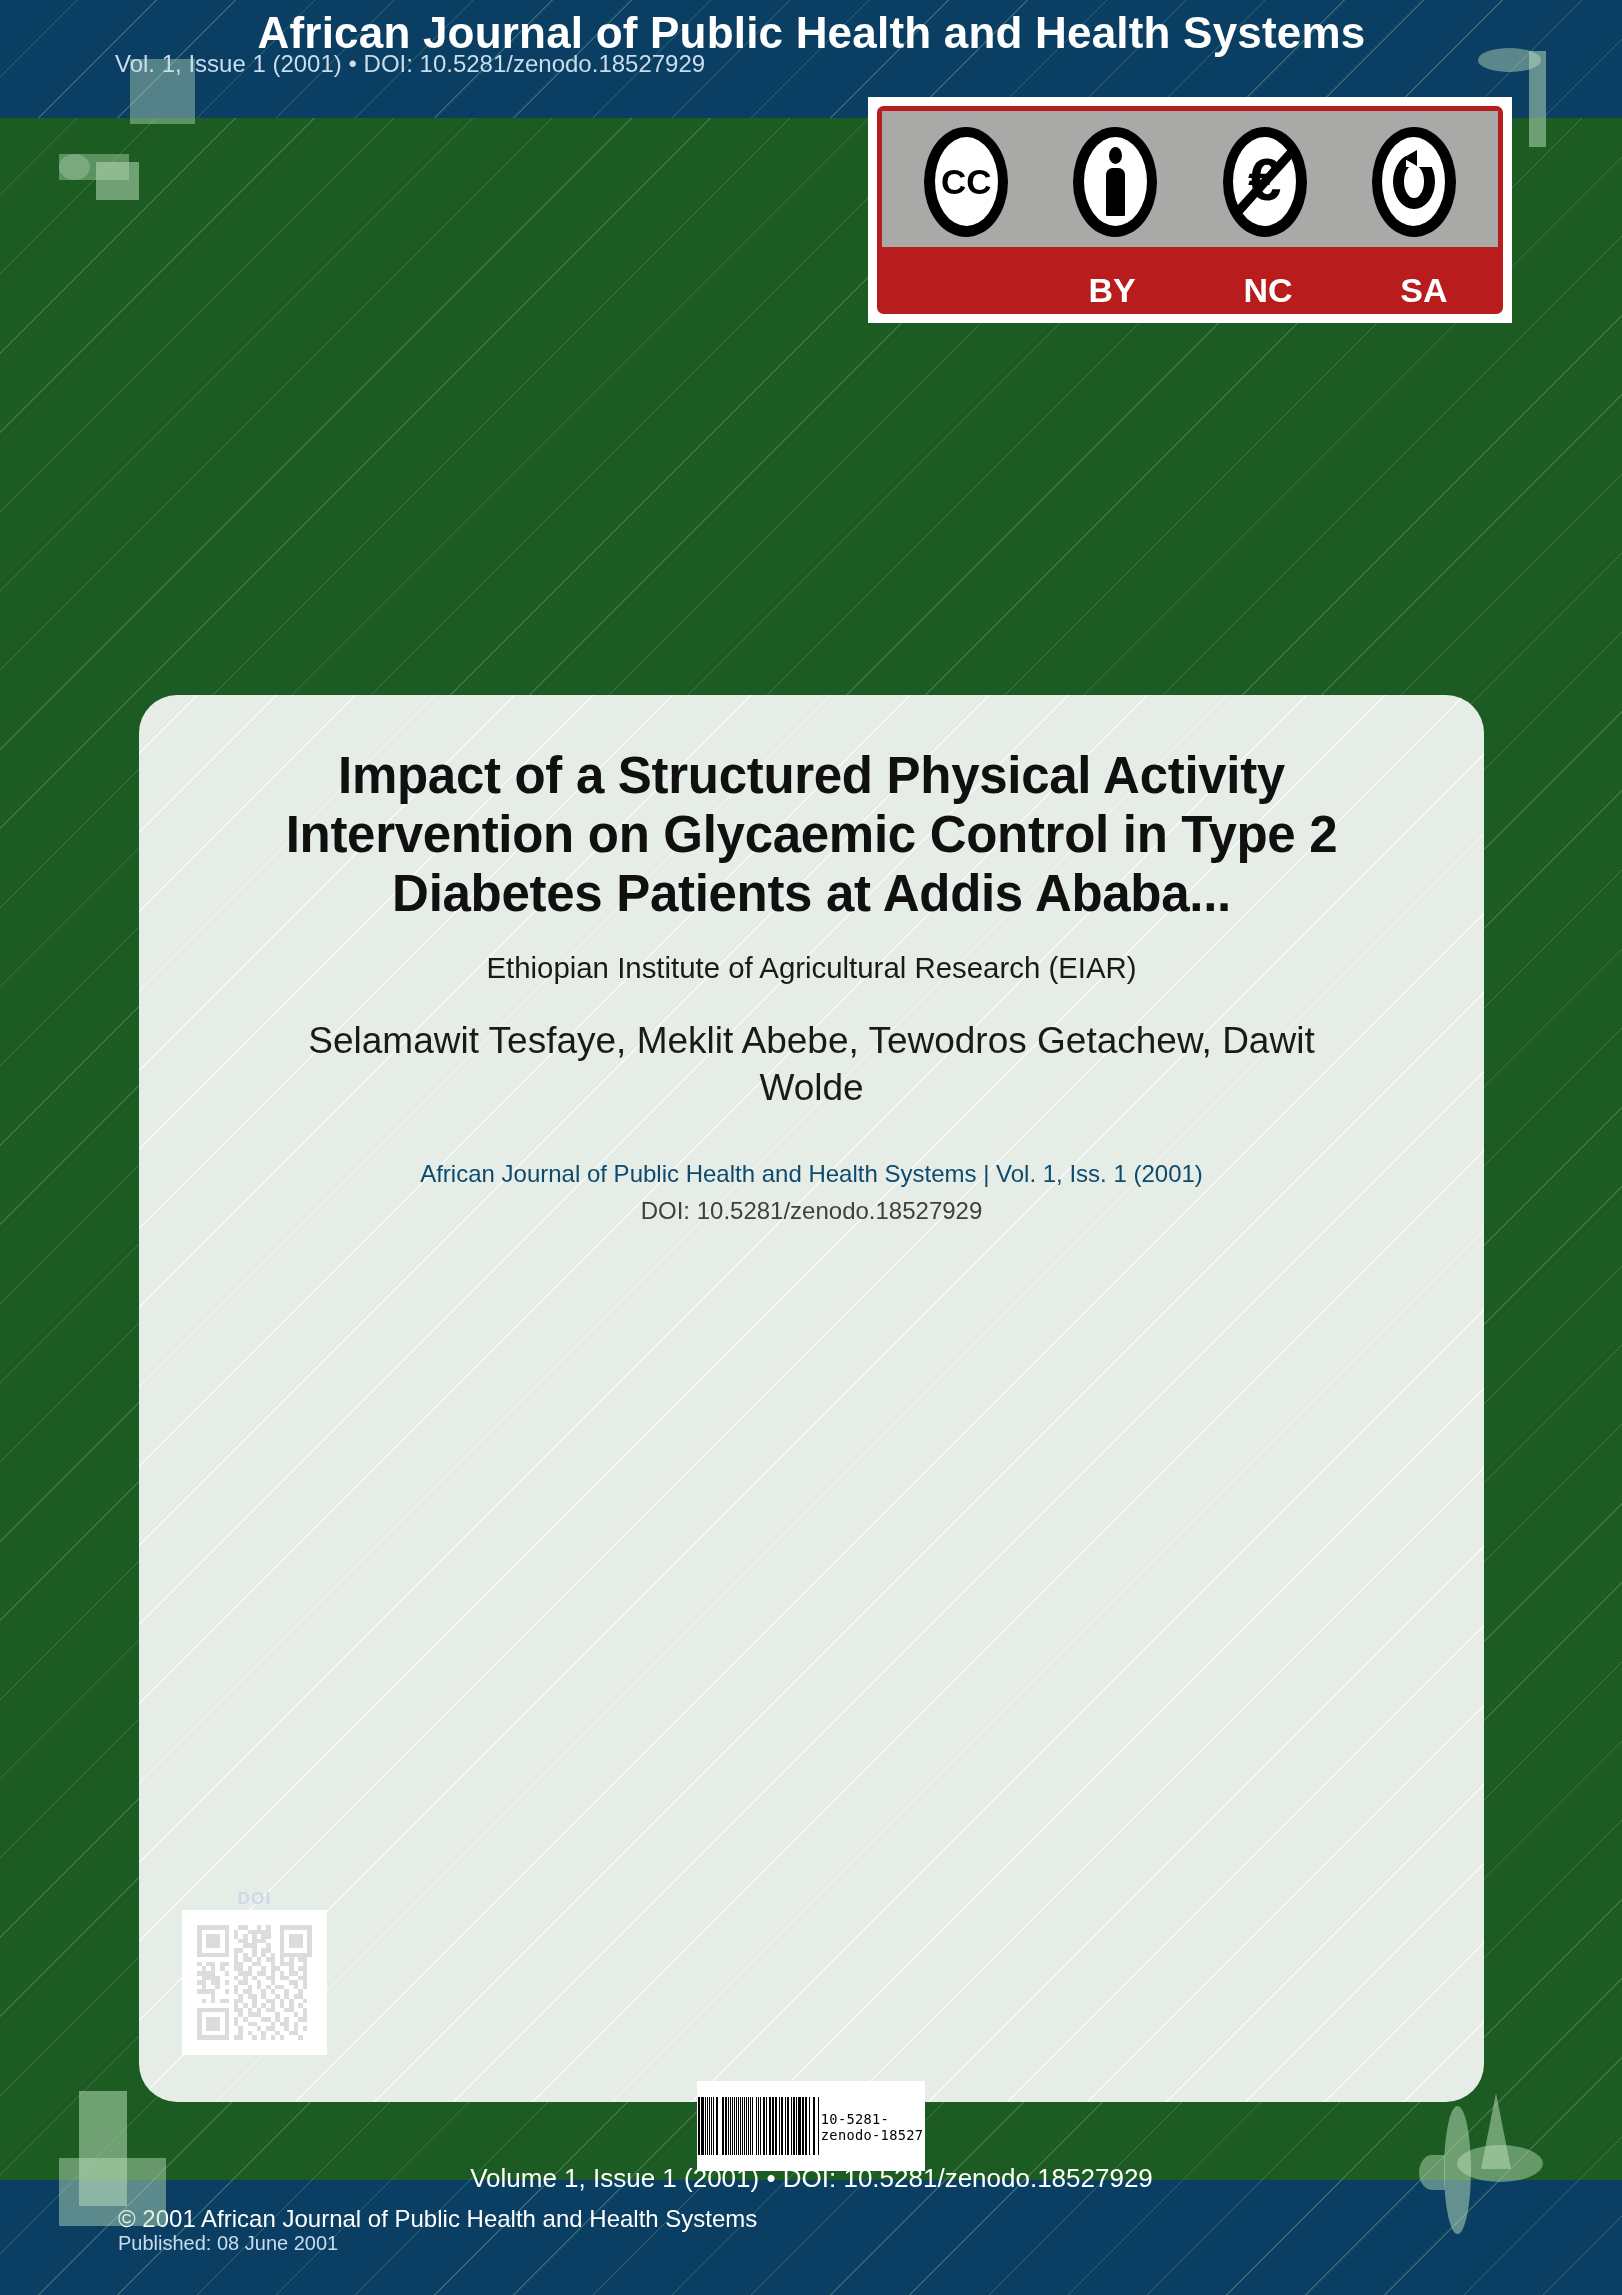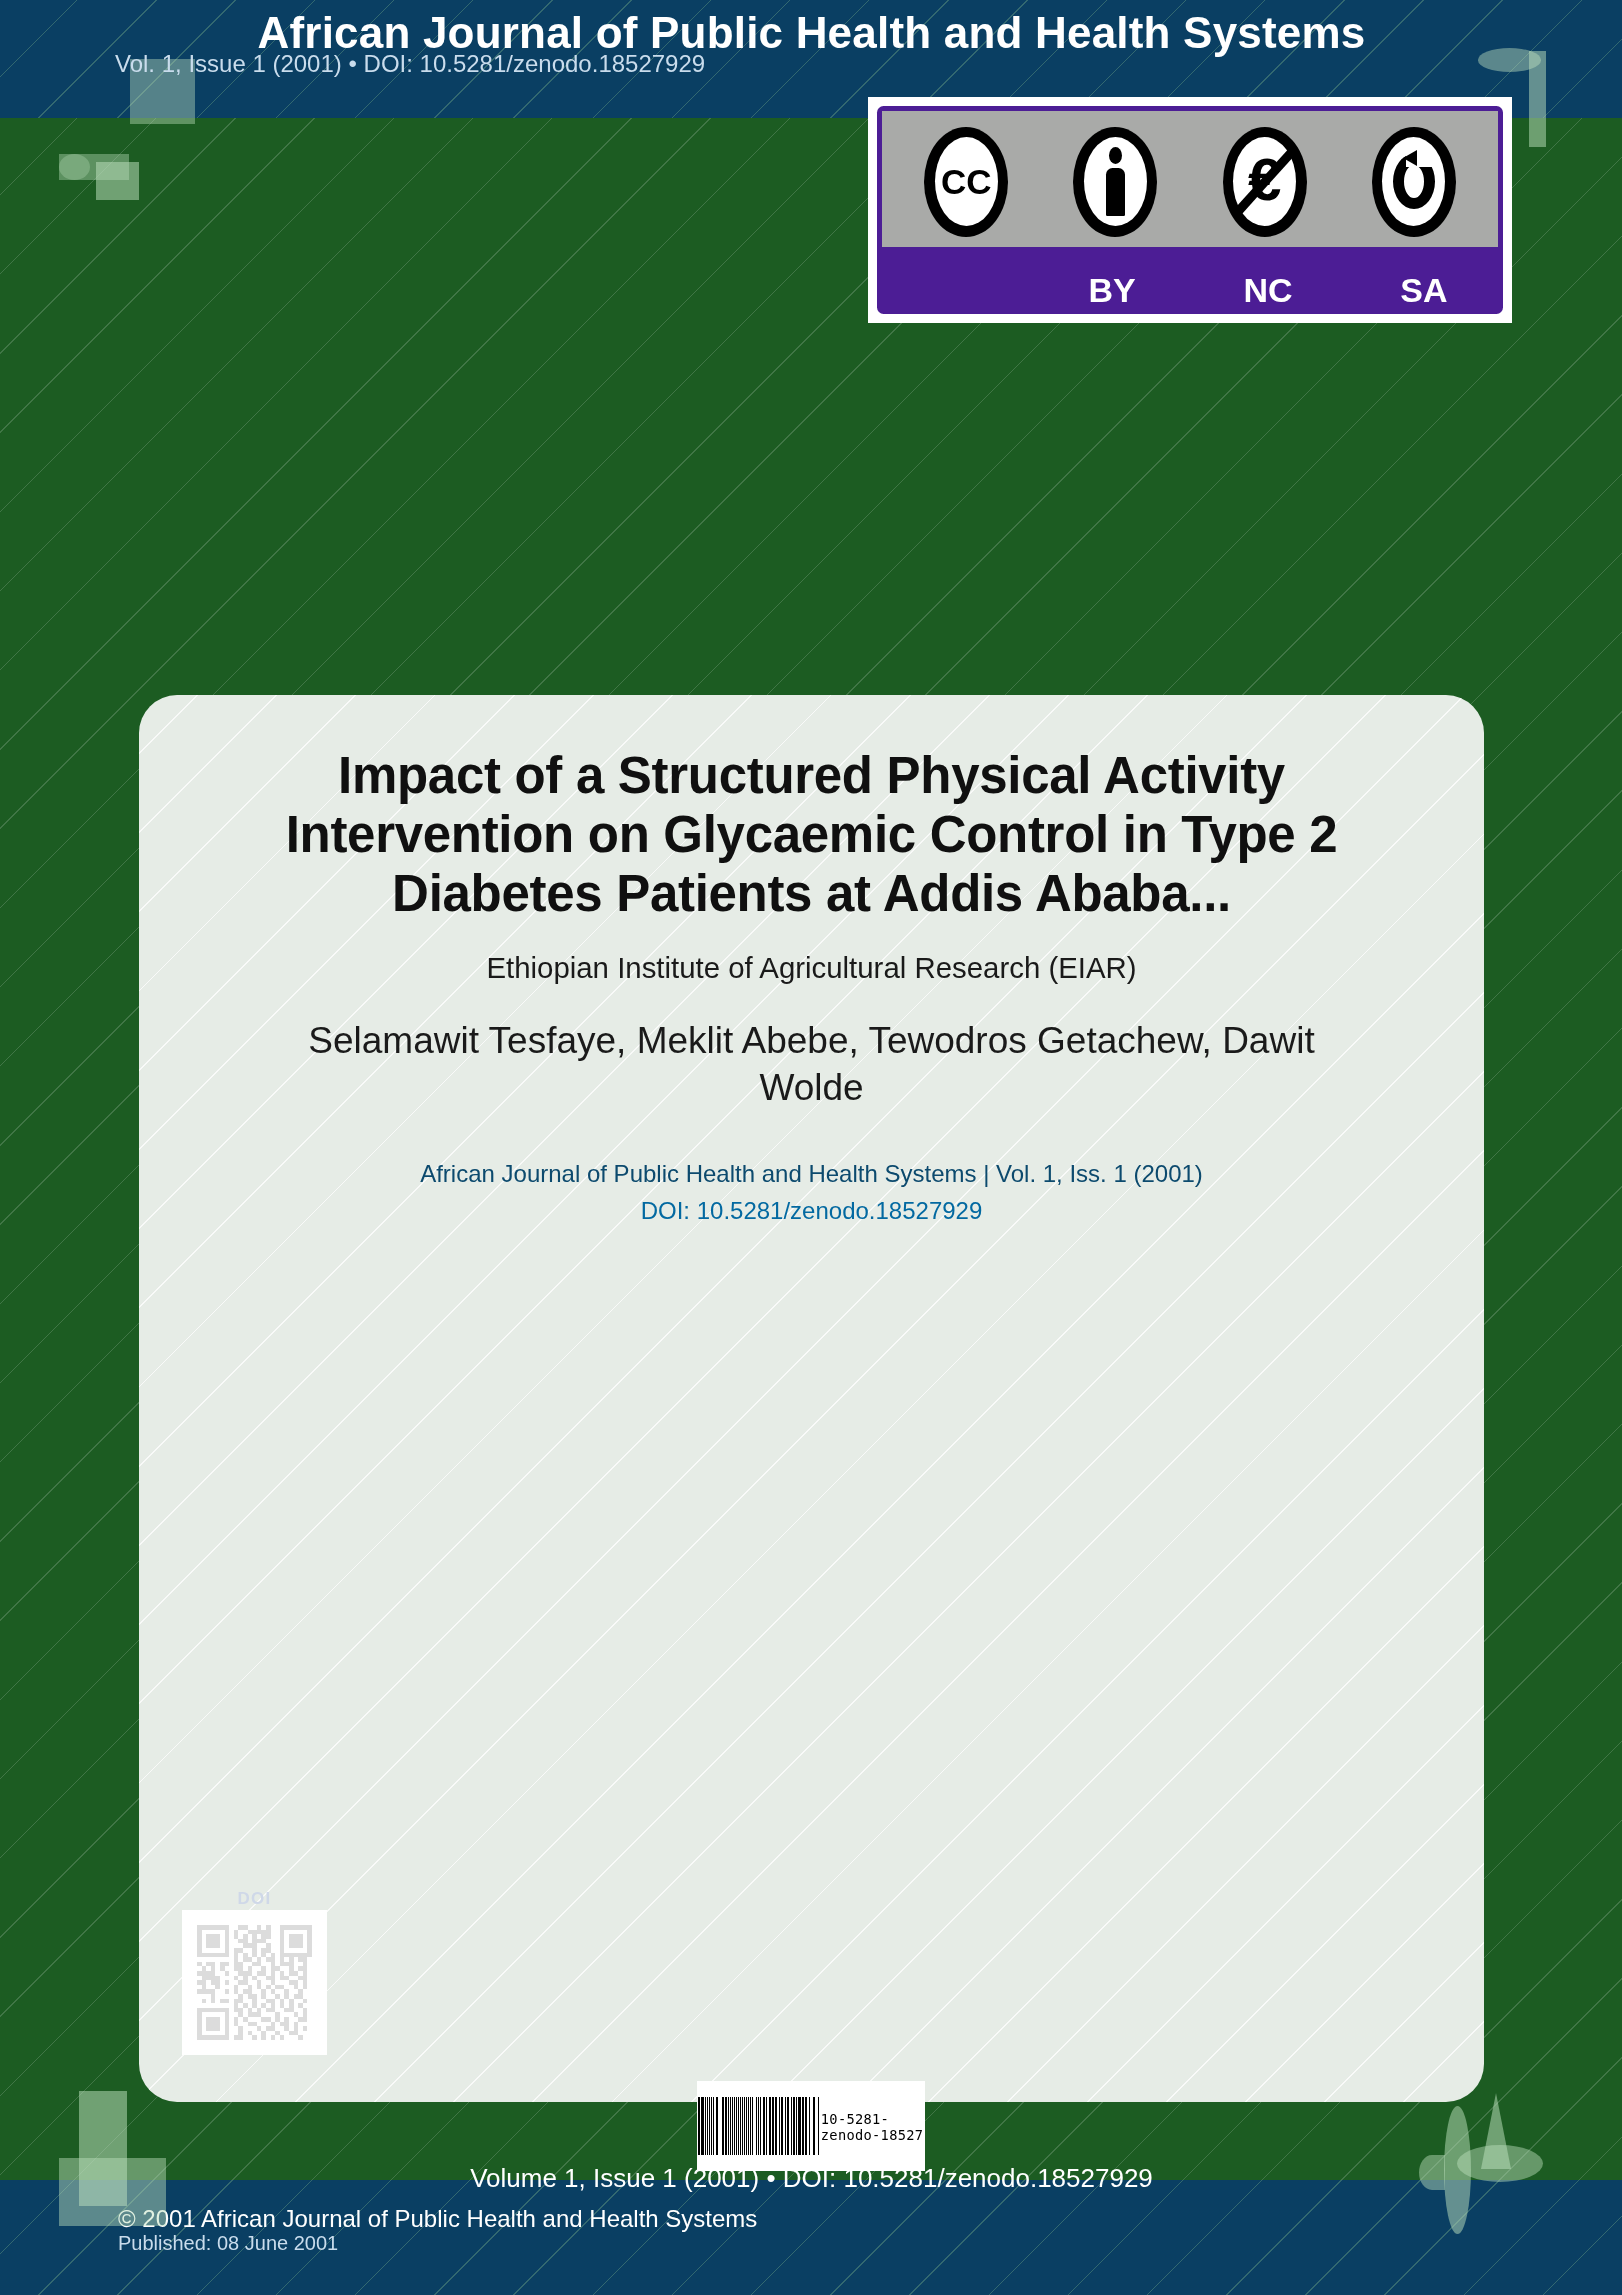--- a/index.html
+++ b/index.html
@@ -113,21 +113,21 @@
                border-bottom:76px solid rgba(190,225,190,0.52); }
   
   #cc-badge {
     position:absolute; left:868px; top:97px;
     width:644px; height:226px;
     background:#ffffff; padding:9.2px;
     z-index:8;
   }
   #cc-inner {
     width:100%; height:100%;
-    background:#4c1d95;
+    background:#b91c1c;
     border-radius:6.5px;
     position:relative;
     overflow:hidden;
   }
   #cc-grey {
     position:absolute; left:5.2px; top:5.2px; right:5.2px; height:136px;
     background:#a9aaa8;
   }
   .cc-circles {
     position:absolute; left:0; top:5.2px; width:100%; height:141px;
@@ -214,21 +214,21 @@
   #affiliation {
     margin-top:26px;
     font-size:29.4px; color:#1a1a1a; line-height:1.3;
   }
   #journal-ref {
     margin-top:47px;
     font-size:24px; color:#0c4a6e; line-height:1.34;
   }
   #doi-ref {
     margin-top:6.5px;
-    font-size:24px; color:#0369a1;
+    font-size:24px; color:#404040;
   }
   
   #qr-block {
     position:absolute; left:43px; bottom:47px;
     z-index:3; text-align:center; width:145px;
   }
   #qr-label {
     font-size:17px; color:#cfd8e8; letter-spacing:1.3px;
     font-weight:bold; margin-bottom:1.3px;
   }

